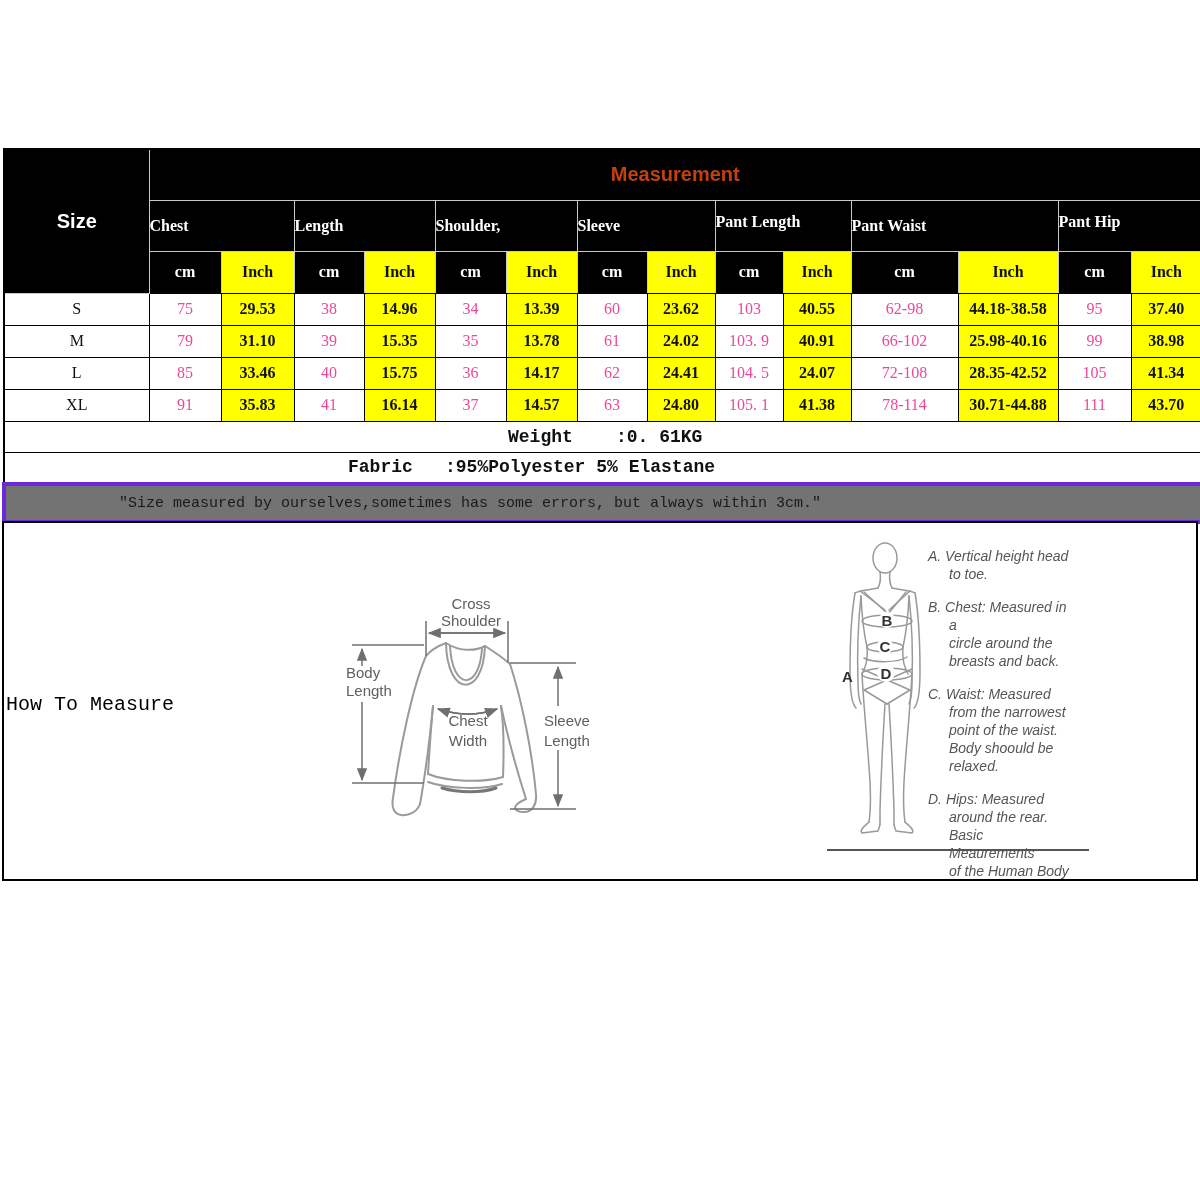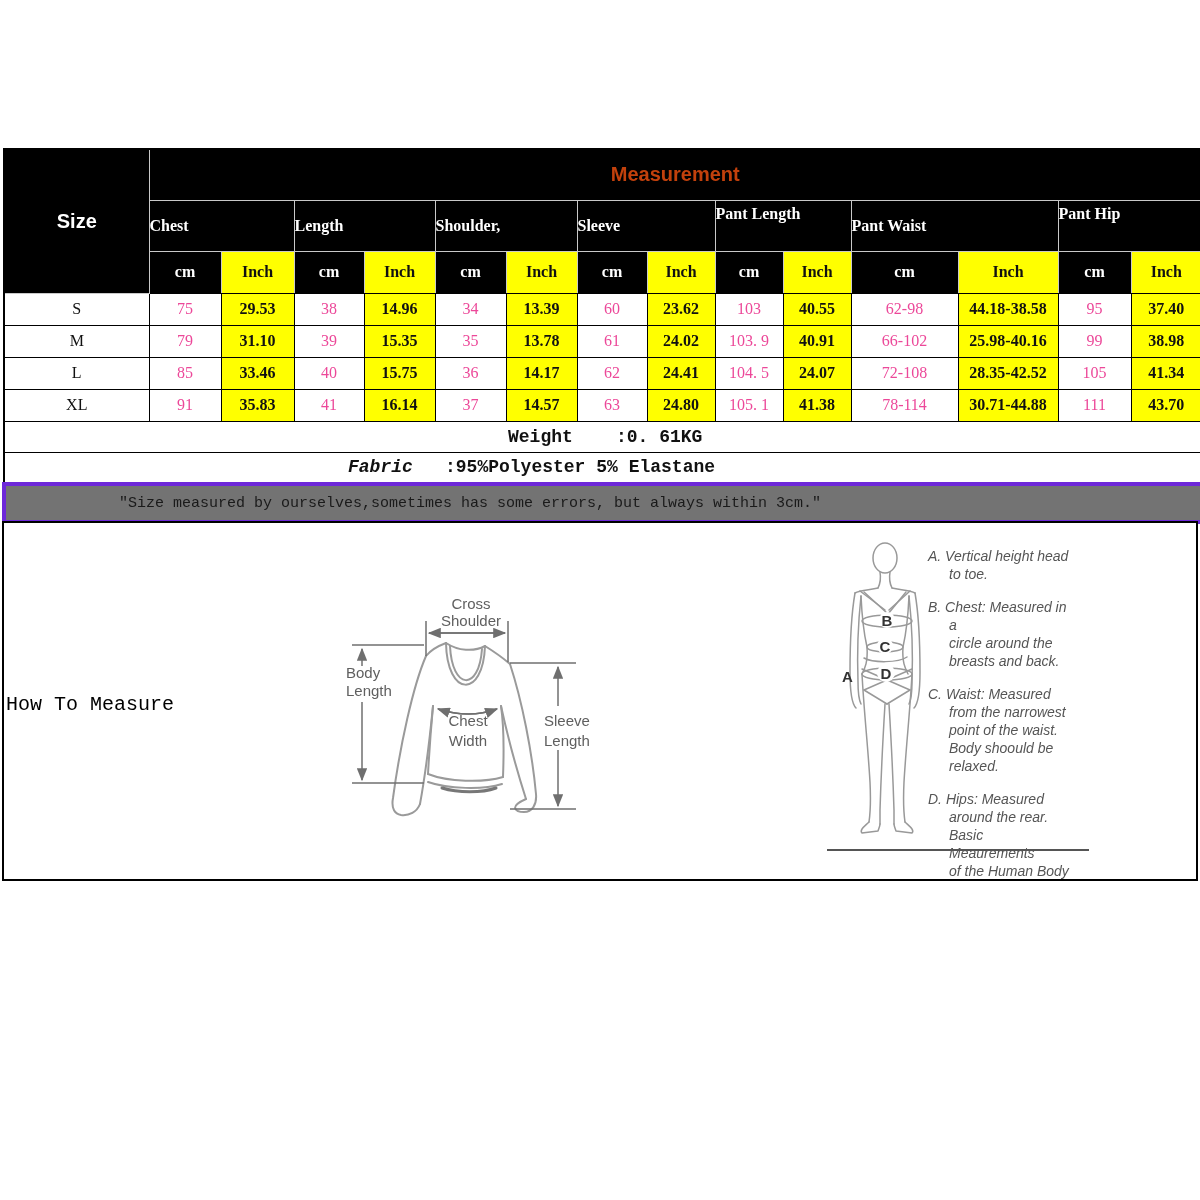--- a/index.html
+++ b/index.html
@@ -9,38 +9,38 @@
   
   table.size-table{position:absolute;left:2px;top:148px;width:1196px;
     border-collapse:collapse;table-layout:fixed;border:2px solid #000;}
   table.size-table th,table.size-table td{padding:0;overflow:hidden;}
   th.size-th{background:#000;color:#fff;font:bold 20px "Liberation Sans",sans-serif;
     text-align:center;vertical-align:middle;border:1px solid #c9c9c9;}
   th.meas-th{background:#000;color:#c2410c;font:bold 20px "Liberation Sans",sans-serif;
     text-align:center;padding-left:166px;vertical-align:middle;border:1px solid #c9c9c9;}
   th.grp{background:#000;color:#fff;font:bold 16px "Liberation Serif",serif;
     text-align:left;padding-left:15px;vertical-align:middle;border:1px solid #c9c9c9;}
-  th.grp.top{vertical-align:top;padding-top:4px;}
+  th.grp.top{vertical-align:top;padding-top:12px;}
   th.ucm{background:#000;color:#fff;font:bold 16px "Liberation Serif",serif;
     text-align:center;vertical-align:middle;border:1px solid #c9c9c9;border-bottom:1px solid #000;}
   th.uin{background:#ffff00;color:#111;font:bold 16px "Liberation Serif",serif;
     text-align:center;vertical-align:middle;border:1px solid #c9c9c9;border-bottom:1px solid #000;}
 
   td.sz{font:16px "Liberation Serif",serif;text-align:center;vertical-align:middle;
     border:1px solid #000;background:#fff;color:#111;}
   td.c{font:16px "Liberation Serif",serif;text-align:center;vertical-align:middle;
     border:1px solid #000;background:#fff;color:#ec4899;}
   td.i{font:bold 16px "Liberation Serif",serif;text-align:center;vertical-align:middle;
     border:1px solid #000;background:#ffff00;color:#111;}
 
   td.inforow{border:1px solid #000;background:#fff;position:relative;margin-left:25px;}
   .inf-lbl,.inf-val{position:absolute;top:50%;transform:translateY(-50%);
     font:bold 18px "Liberation Mono",monospace;color:#111;white-space:pre;}
   .w-lbl{left:503px;} .w-val{left:611px;}
-  .f-lbl{left:343px;font-style:italic;} .f-val{left:440px;}
+  .f-lbl{left:343px;} .f-val{left:440px;}
   td.noterow{border:4px solid #6d28d9;background:#737373;}
   .note-text{display:block;padding-left:113px;font:15px "Liberation Mono",monospace;
     color:#1a1a1a;white-space:pre;}
 
   
   .measure-box{position:absolute;left:2px;top:521px;width:1196px;height:360px;
     border:2px solid #000;box-sizing:border-box;background:#fff;}
   .htm-heading{position:absolute;left:2px;top:170px;
     font:20px "Liberation Mono",monospace;color:#000;letter-spacing:0px;white-space:pre;}
   .shirt-svg{position:absolute;left:334px;top:43px;}

